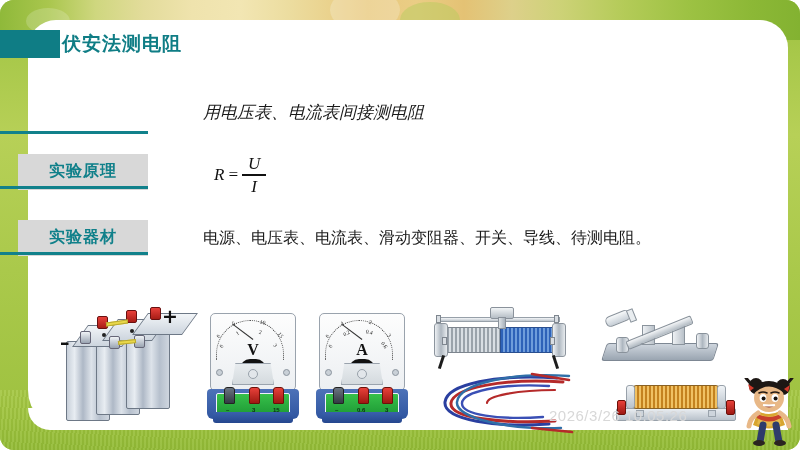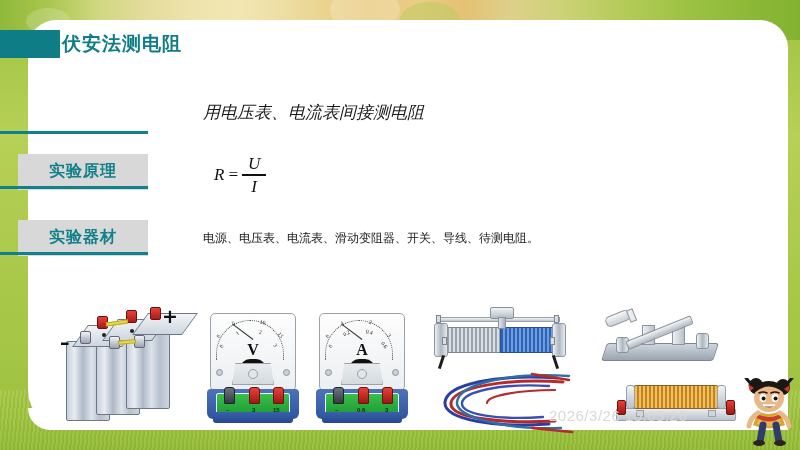--- a/index.html
+++ b/index.html
@@ -4,21 +4,21 @@
 <style>
   * { margin:0; padding:0; box-sizing:border-box; }
   html,body { width:800px; height:450px; overflow:hidden; }
   body {
     font-family:"Liberation Sans","DejaVu Sans",sans-serif;
     background:#ffffff;
     position:relative;
   }
 
   
-  #slide { position:absolute; inset:0; width:800px; height:450px; overflow:hidden; }
+  #slide { position:absolute; inset:0; width:800px; height:450px; overflow:hidden;border-radius:14px; }
 
   .bg-foliage {
     position:absolute; left:0; top:0; width:800px; height:450px;
     background:
       linear-gradient(180deg,#9bbf3e 0%,#a8c84a 12%,#b7d057 30%,#aac94b 60%,#9cc03e 100%);
   }
   .bg-top-band {
     position:absolute; left:0; top:0; width:800px; height:40px;
     background:
       linear-gradient(90deg,
@@ -98,21 +98,21 @@
     position:absolute;
     font-family:"DejaVu Sans","Liberation Sans",sans-serif;
     color:#1a1a1a;
   }
   #purpose-text {
     left:203px; top:100px; width:290px;
     font-size:17px; line-height:25px;font-style:italic;
   }
   #equip-text {
     left:203px; top:222px; width:560px;
-    font-size:12px; line-height:32px;
+    font-size:16px; line-height:32px;
   }
 
   
   .formula {
     position:absolute; left:214px; top:155px;
     font-family:"Liberation Serif","DejaVu Serif",serif;
     font-style:italic; color:#111;
     display:flex; align-items:center; gap:3px;
     font-size:17px;
   }

